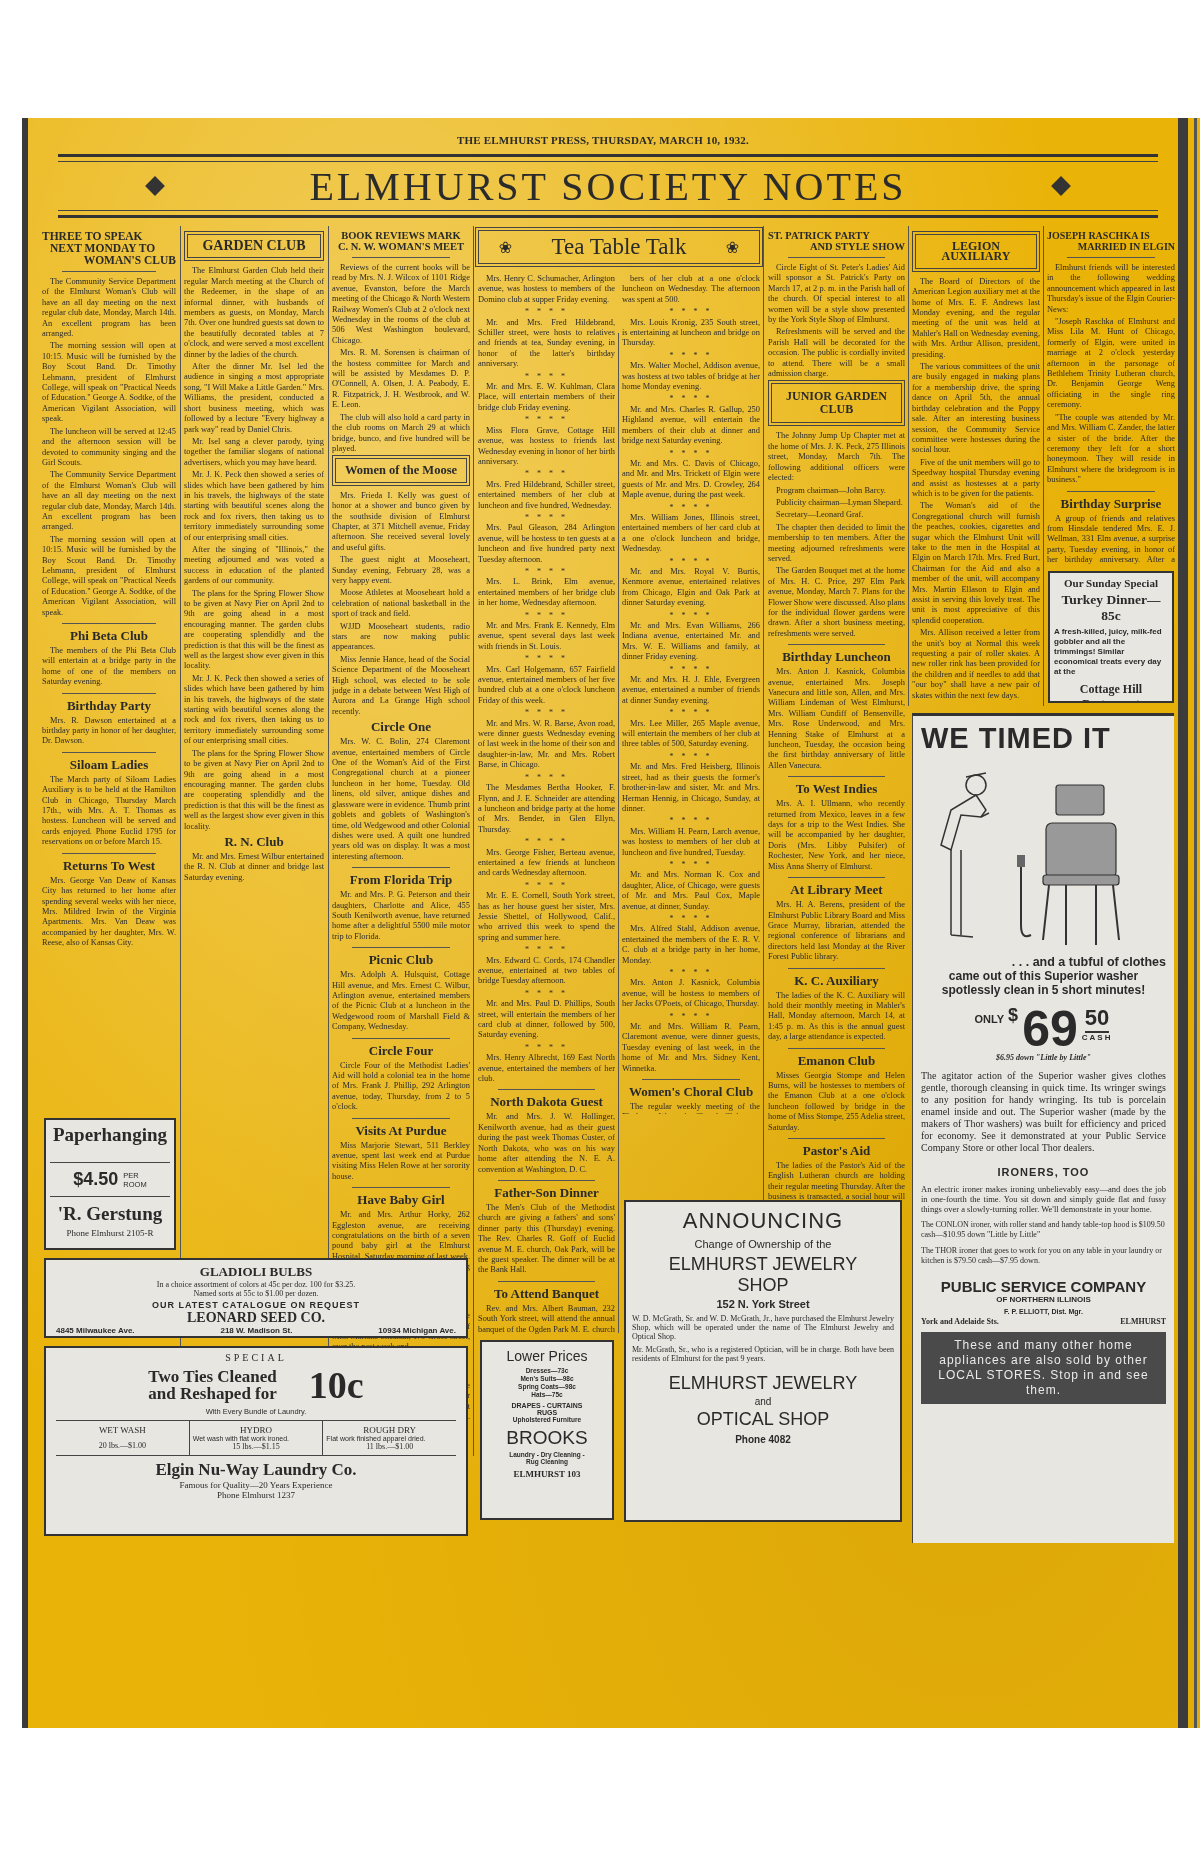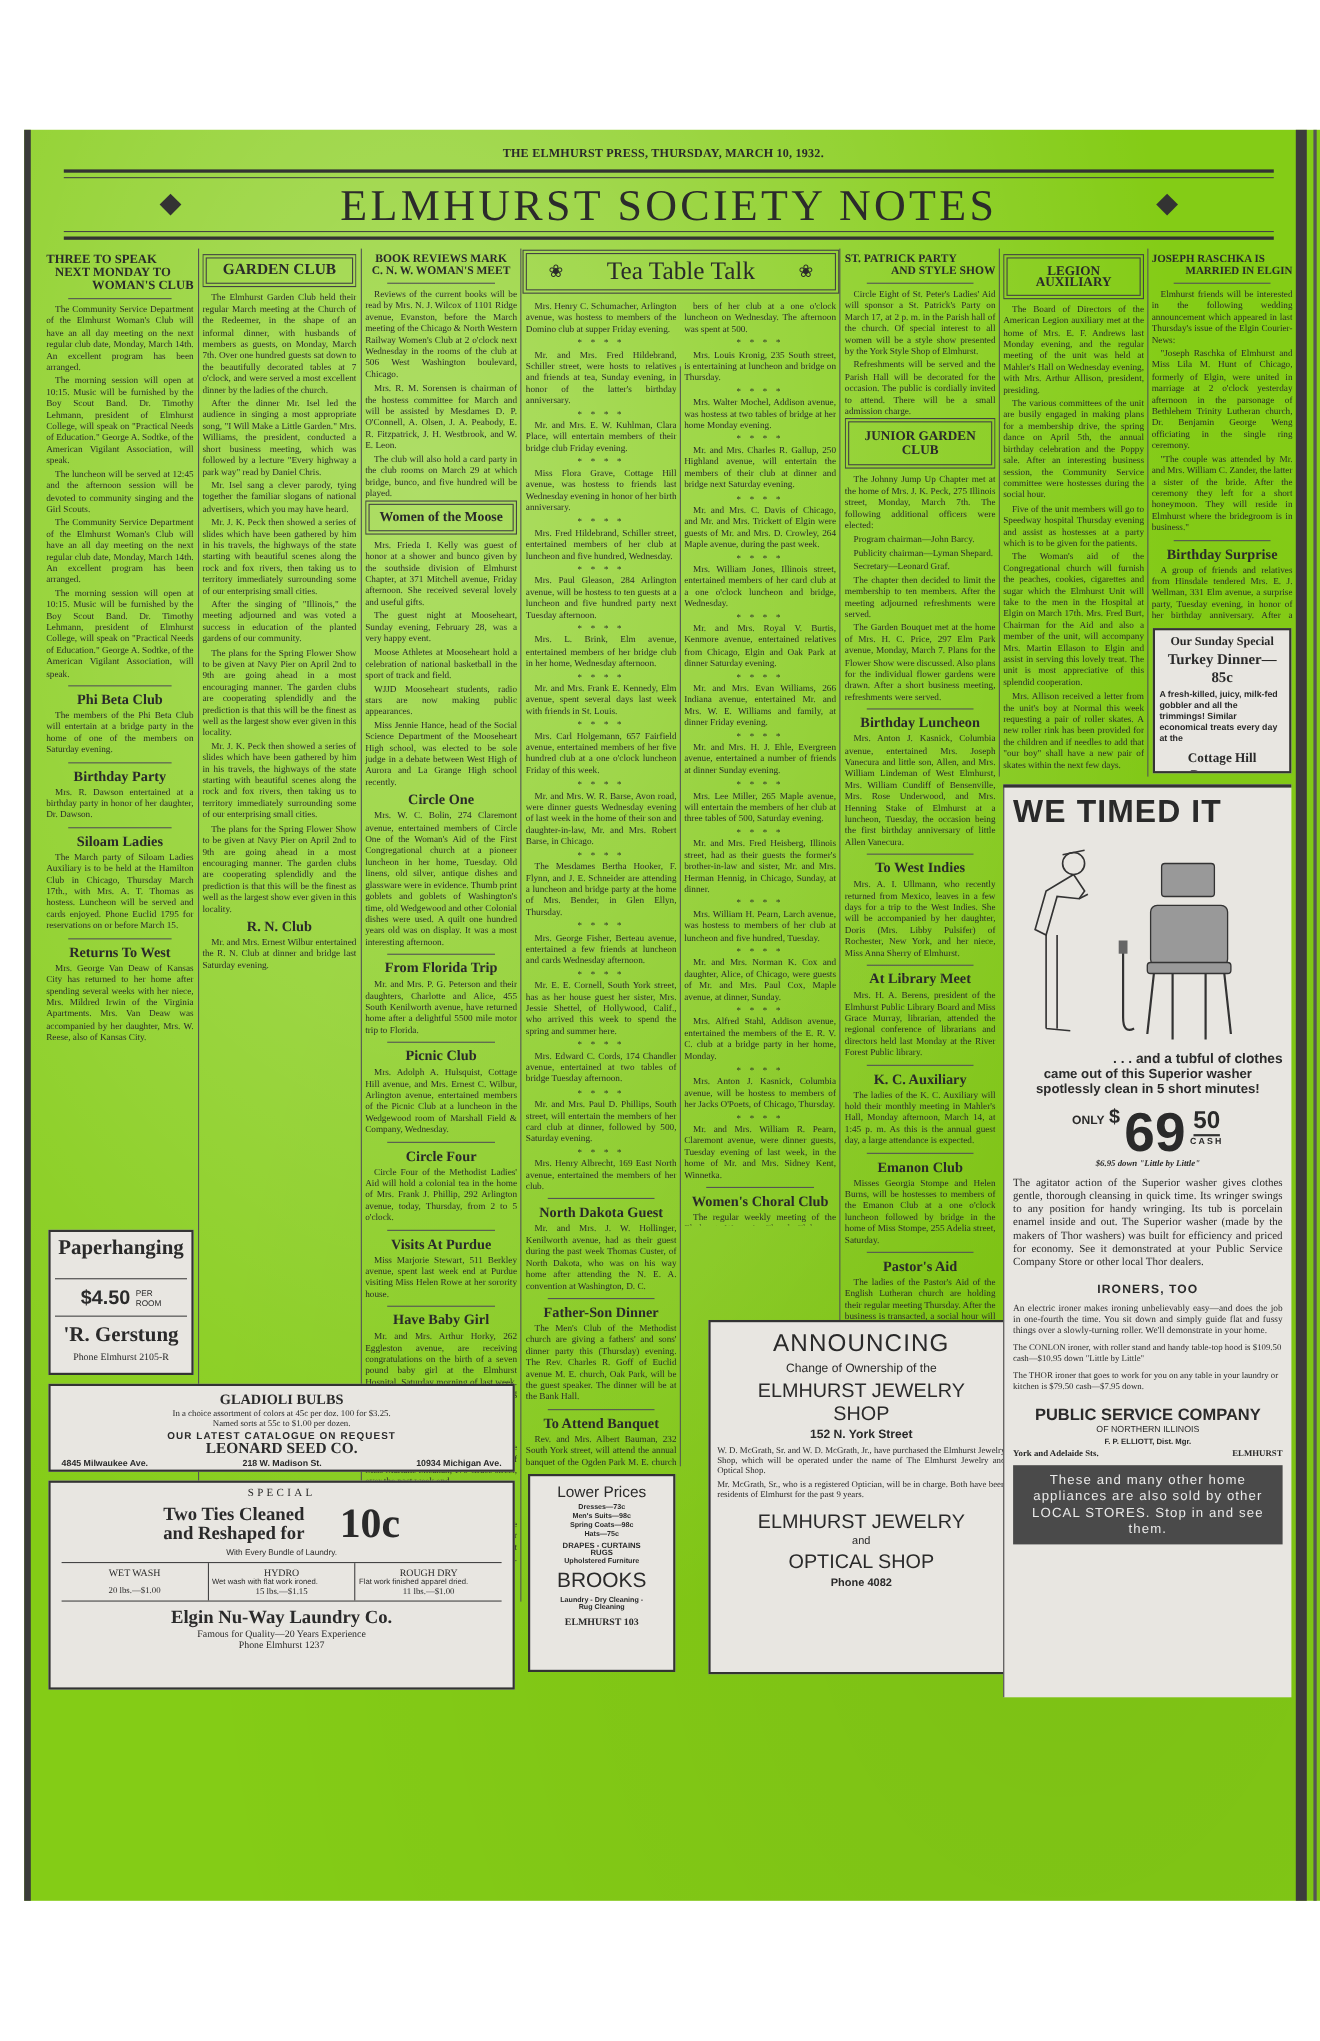--- a/index.html
+++ b/index.html
@@ -1,20 +1,20 @@
 <!DOCTYPE html>
 <html><head>
 <meta charset="utf-8">
 <style>
   * { box-sizing: border-box; margin: 0; padding: 0; }
   html, body { width: 1200px; height: 1855px; background: #ffffff; overflow: hidden; }
   body { font-family: "Liberation Serif", serif; color: #2a2a2a; position: relative; }
   .page {
     position: absolute; left: 22px; top: 118px; width: 1178px; height: 1610px;
-    background: #84cc16;
+    background: #eab308;
     border-left: 6px solid #3a3a3a;
   }
   .page::before {
     content: ""; position: absolute; inset: 0;
     background: radial-gradient(ellipse at 30% 20%, rgba(255,255,255,0.35), rgba(0,0,0,0) 60%),
                 radial-gradient(ellipse at 80% 80%, rgba(0,0,0,0.06), rgba(0,0,0,0) 60%);
     pointer-events: none;
   }
   .fold { position: absolute; top: 0; bottom: 0; left: 1150px; width: 10px; background: #3c3c3c; }
   .fold2 { position: absolute; top: 0; bottom: 0; left: 1166px; width: 3px; background: #555; }
@@ -366,21 +366,21 @@
     </div>
     <div style="font-size:7px;font-weight:bold;margin-top:3px;">DRAPES - CURTAINS</div>
     <div style="font-size:7px;font-weight:bold;">RUGS</div>
     <div style="font-size:6.5px;font-weight:bold;">Upholstered Furniture</div>
     <div style="font-size:19px;margin:4px 0 2px;">BROOKS</div>
     <div style="font-size:6.5px;font-weight:bold;">Laundry - Dry Cleaning -</div>
     <div style="font-size:6.5px;font-weight:bold;">Rug Cleaning</div>
     <div style="font-family:'Liberation Serif',serif;font-weight:bold;font-size:9px;margin-top:4px;">ELMHURST 103</div>
   </div>
 
-  <div class="ad" style="left:616px;top:1082px;width:278px;height:322px;padding:6px;">
+  <div class="ad" style="left:596px;top:1082px;width:278px;height:322px;padding:6px;">
     <div style="font-size:22px;letter-spacing:1px;">ANNOUNCING</div>
     <div style="font-size:11px;margin:4px 0;">Change of Ownership of the</div>
     <div style="font-size:18px;">ELMHURST JEWELRY</div>
     <div style="font-size:18px;">SHOP</div>
     <div style="font-size:11px;font-weight:bold;margin:2px 0 4px;">152 N. York Street</div>
     <div style="font-family:'Liberation Serif',serif;font-size:8px;line-height:9px;text-align:justify;margin-bottom:4px;">W. D. McGrath, Sr. and W. D. McGrath, Jr., have purchased the Elmhurst Jewelry Shop, which will be operated under the name of The Elmhurst Jewelry and Optical Shop.</div>
     <div style="font-family:'Liberation Serif',serif;font-size:8px;line-height:9px;text-align:justify;">Mr. McGrath, Sr., who is a registered Optician, will be in charge. Both have been residents of Elmhurst for the past 9 years.</div>
     <div style="font-size:18px;margin-top:10px;">ELMHURST JEWELRY</div>
     <div style="font-size:10px;margin:2px 0;">and</div>
     <div style="font-size:18px;">OPTICAL SHOP</div>
@@ -422,21 +422,21 @@
         <span style="font-size:8px;font-weight:bold;letter-spacing:2px;">CASH</span>
       </span>
     </div>
     <div style="font-family:'Liberation Serif',serif;font-style:italic;font-weight:bold;font-size:8px;">$6.95 down "Little by Little"</div>
     <div style="font-family:'Liberation Serif',serif;font-size:10px;line-height:12px;text-align:justify;margin-top:8px;">The agitator action of the Superior washer gives clothes gentle, thorough cleansing in quick time. Its wringer swings to any position for handy wringing. Its tub is porcelain enamel inside and out. The Superior washer (made by the makers of Thor washers) was built for efficiency and priced for economy. See it demonstrated at your Public Service Company Store or other local Thor dealers.</div>
     <div style="font-size:11px;font-weight:bold;letter-spacing:1px;margin:12px 0 6px;">IRONERS, TOO</div>
     <div style="font-family:'Liberation Serif',serif;font-size:8.5px;line-height:10px;text-align:justify;">An electric ironer makes ironing unbelievably easy—and does the job in one-fourth the time. You sit down and simply guide flat and fussy things over a slowly-turning roller. We'll demonstrate in your home.</div>
     <div style="font-family:'Liberation Serif',serif;font-size:8px;line-height:10px;text-align:left;margin-top:6px;">The CONLON ironer, with roller stand and handy table-top hood is $109.50 cash—$10.95 down "Little by Little"</div>
     <div style="font-family:'Liberation Serif',serif;font-size:8px;line-height:10px;text-align:left;margin-top:6px;">The THOR ironer that goes to work for you on any table in your laundry or kitchen is $79.50 cash—$7.95 down.</div>
     <div style="font-size:15px;font-weight:bold;margin-top:12px;font-variant:small-caps;">PUBLIC SERVICE COMPANY</div>
-    <div style="font-size:8px;font-weight:normal;">OF NORTHERN ILLINOIS</div>
+    <div style="font-size:8px;font-weight:bold;">OF NORTHERN ILLINOIS</div>
     <div style="font-size:7px;font-weight:bold;margin-top:4px;">F. P. ELLIOTT, Dist. Mgr.</div>
     <div style="display:flex;justify-content:space-between;font-family:'Liberation Serif',serif;font-size:8px;font-weight:bold;margin-top:2px;">
       <span>York and Adelaide Sts.</span>
       <span>ELMHURST</span>
     </div>
     <div class="dark-banner" style="margin-top:6px;">These and many other home appliances are also sold by other LOCAL STORES. Stop in and see them.</div>
   </div>
 </div>
 
 </body></html>

